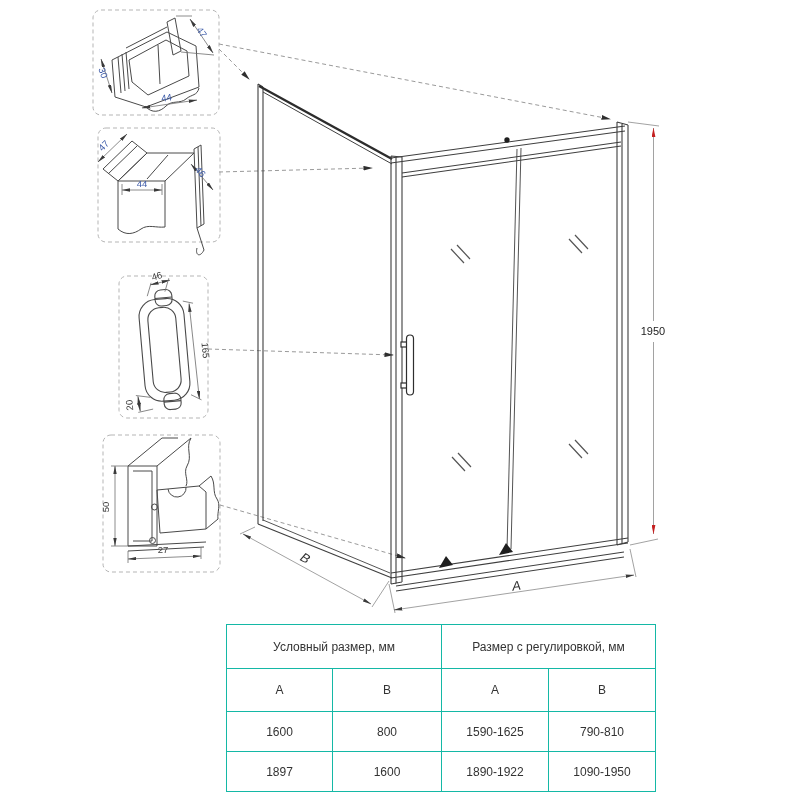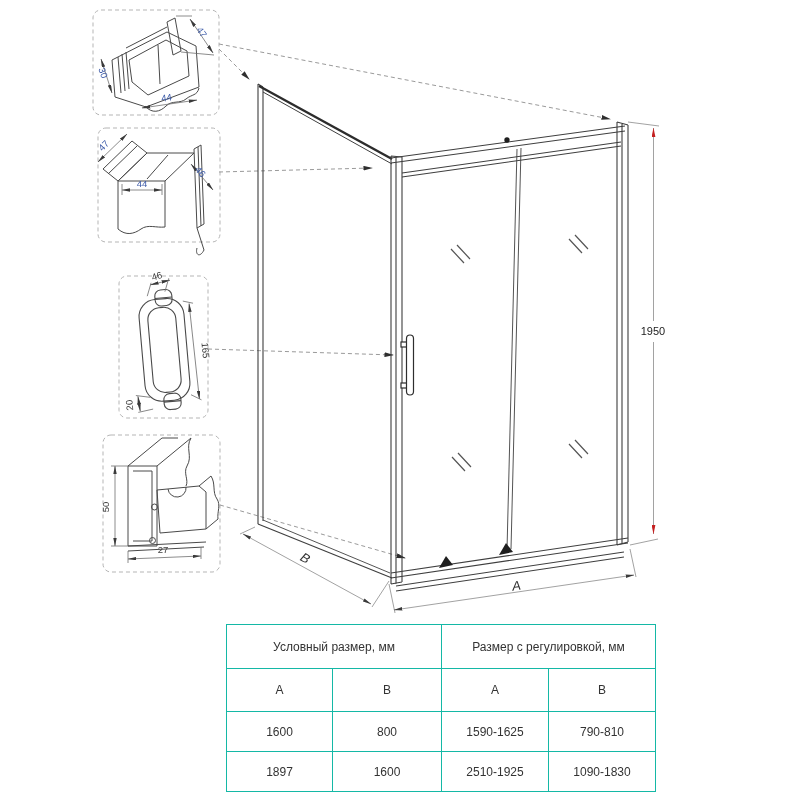--- a/index.html
+++ b/index.html
@@ -223,19 +223,19 @@
   <tbody>
     <tr>
       <td>1600</td>
       <td>800</td>
       <td>1590-1625</td>
       <td>790-810</td>
     </tr>
     <tr>
       <td>1897</td>
       <td>1600</td>
-      <td>2510-1925</td>
-      <td>1090-1830</td>
+      <td>1890-1922</td>
+      <td>1090-1950</td>
     </tr>
   </tbody>
 </table>
 
 </div>
 
 </body></html>

